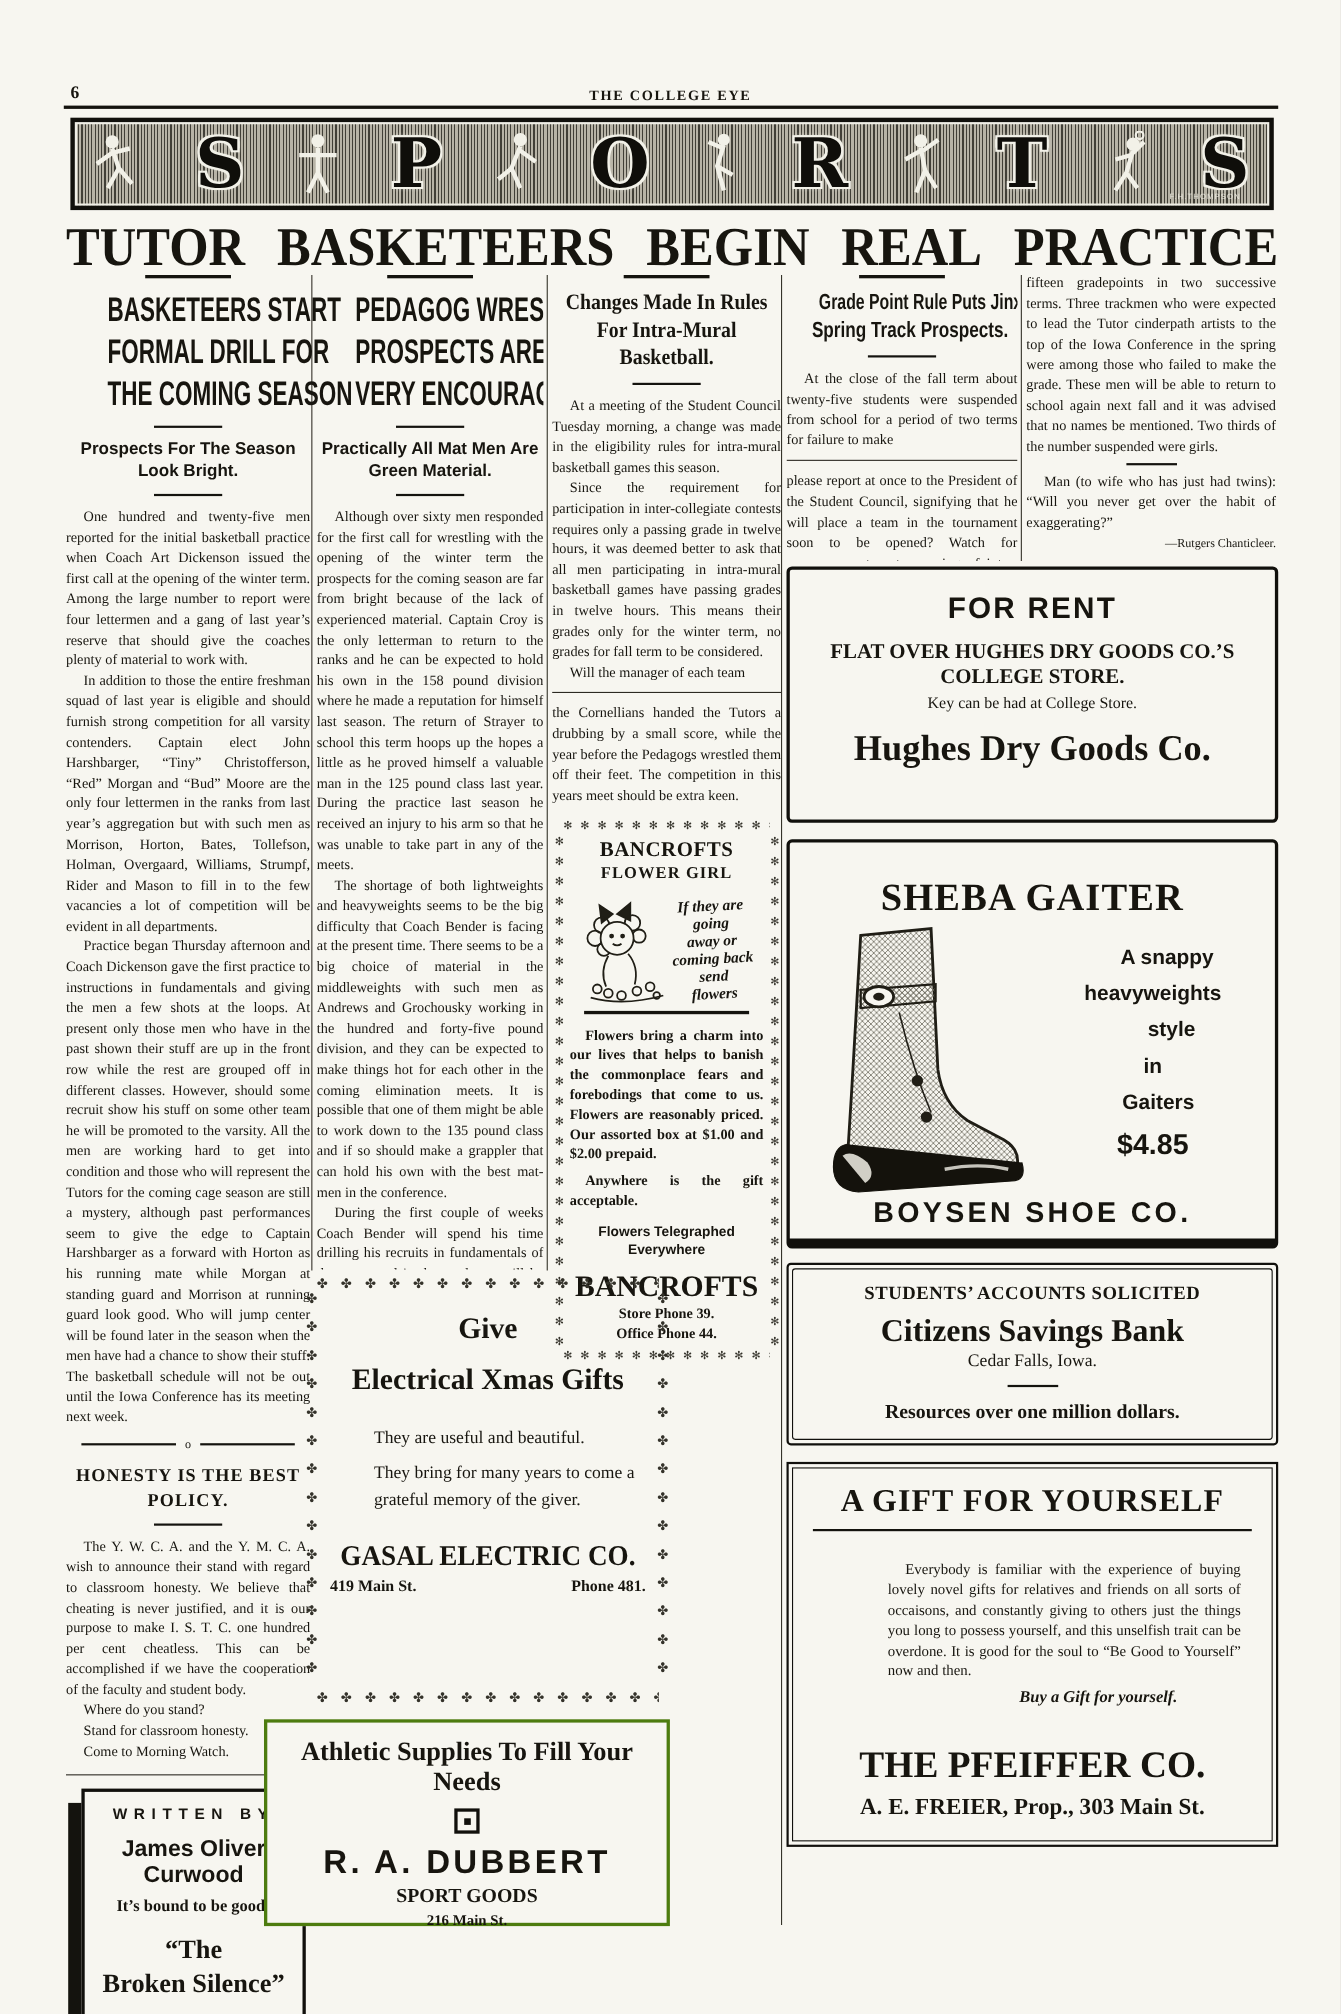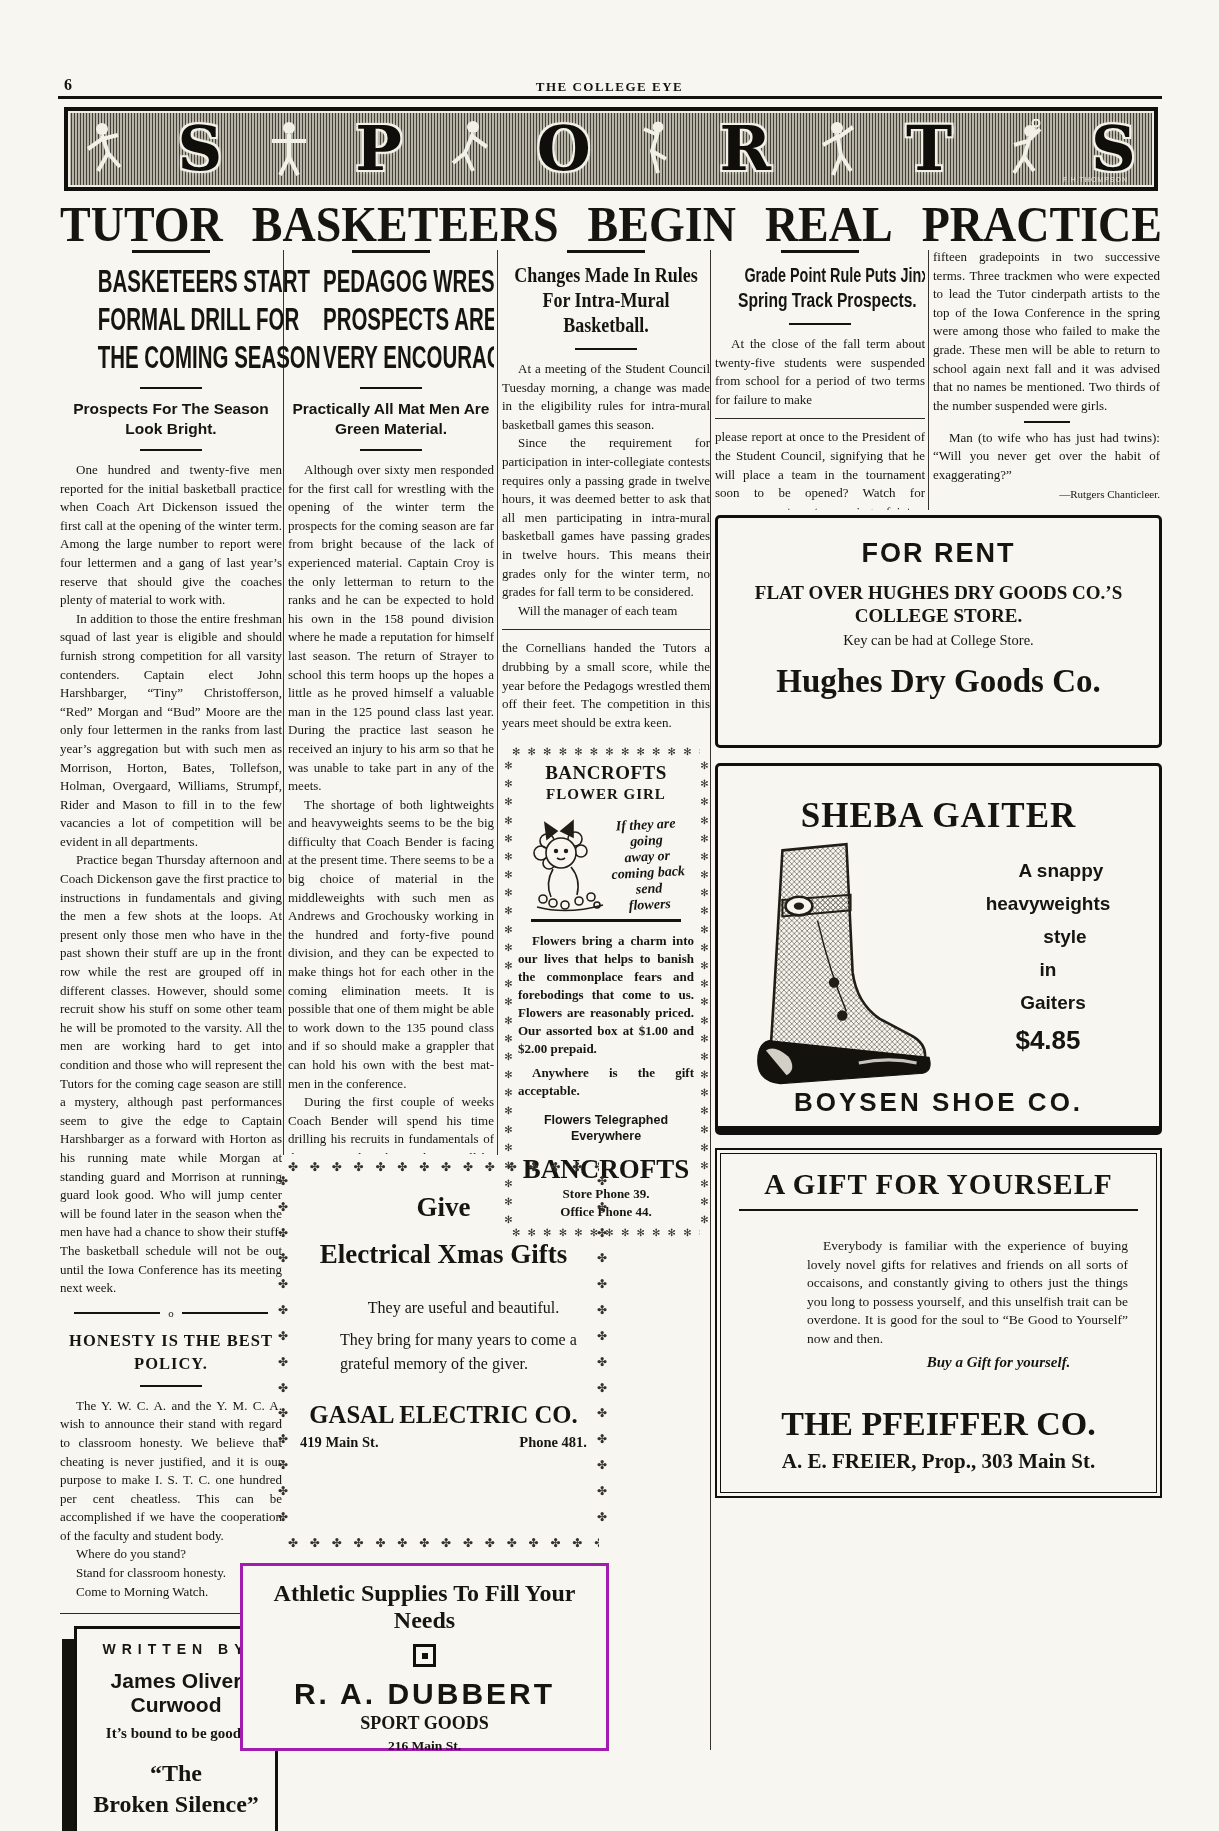--- a/index.html
+++ b/index.html
@@ -95,26 +95,26 @@
         border-bottom:2px solid #14130e;}
   .gift .body{margin:26px 10px 0 68px;font-size:13.5px;line-height:18.5px;text-align:justify;text-indent:16px;}
   .gift .cta{font-style:italic;font-weight:bold;font-size:15px;text-align:center;margin-top:6px;padding-left:120px;}
   .gift .name{font-weight:bold;font-size:34px;text-align:center;margin-top:34px;}
   .gift .prop{font-weight:bold;font-size:21px;text-align:center;margin-top:6px;}
   
   .gasal{position:absolute;left:278px;top:1160px;width:331px;height:388px;box-sizing:border-box;
         padding:16px 22px;text-align:center;}
   .gasal .give{font-weight:bold;font-size:27px;margin-top:16px;}
   .gasal .xmas{font-weight:bold;font-size:27px;margin-top:16px;}
-  .gasal .b{font-size:16px;line-height:24px;text-align:center;margin:26px 0 0 26px;text-indent:14px;}
+  .gasal .b{font-size:16px;line-height:24px;text-align:left;margin:26px 0 0 26px;text-indent:14px;}
   .gasal .b2{font-size:16px;line-height:24px;text-align:left;margin:8px 0 0 40px;}
   .gasal .name{font-weight:bold;font-size:26px;margin-top:24px;white-space:nowrap;transform:scaleX(.95);}
   .gasal .addr-row{display:flex;justify-content:space-between;font-weight:bold;font-size:14.5px;margin-top:4px;}
   
-  .dubbert{position:absolute;left:240px;top:1563px;width:369px;height:188px;border:3px solid #a21caf;
+  .dubbert{position:absolute;left:240px;top:1563px;width:369px;height:188px;border:3px solid #4d7c0f;
         box-sizing:border-box;background:#f7f6f0;text-align:center;padding-top:14px;}
   .dubbert .h{font-weight:bold;font-size:24px;}
   .sq-icon{width:17px;height:17px;border:3px solid #11100c;margin:10px auto 0;display:flex;align-items:center;justify-content:center;}
   .sq-icon span{width:6px;height:6px;background:#11100c;display:block;}
   .dubbert .name{font-family:"Liberation Sans",sans-serif;font-weight:bold;font-size:30px;letter-spacing:3px;margin-top:10px;}
   .dubbert .sub{font-weight:bold;font-size:18px;margin-top:2px;}
   .dubbert .addr{font-weight:bold;font-size:13.5px;margin-top:4px;}
 </style>
 </head>
 <body>
@@ -370,20 +370,29 @@
           <div class="a">heavyweights</div>
           <div class="a" style="padding-left:34px;">style</div>
           <div class="a">in</div>
           <div class="a" style="padding-left:10px;">Gaiters</div>
           <div class="price">$4.85</div>
         </div>
       </div>
       <div class="name">BOYSEN SHOE CO.</div>
     </div>
 
+    <div class="bank">
+      <div class="bank-inner">
+        <div class="top">STUDENTS’ ACCOUNTS SOLICITED</div>
+        <div class="name">Citizens Savings Bank</div>
+        <div class="city">Cedar Falls, Iowa.</div>
+        <div class="center-rule-short"></div>
+        <div class="res">Resources over one million dollars.</div>
+      </div>
+    </div>
 
     <div class="gift">
       <div class="gift-inner">
         <div class="t">A GIFT FOR YOURSELF</div>
         <div class="body">Everybody is familiar with the experience of buying lovely novel gifts for relatives and friends on all sorts of occaisons, and constantly giving to others just the things you long to possess yourself, and this unselfish trait can be overdone. It is good for the soul to “Be Good to Yourself” now and then.</div>
         <div class="cta">Buy a Gift for yourself.</div>
         <div class="name">THE PFEIFFER CO.</div>
         <div class="prop">A. E. FREIER, Prop., 303 Main St.</div>
       </div>
     </div>

